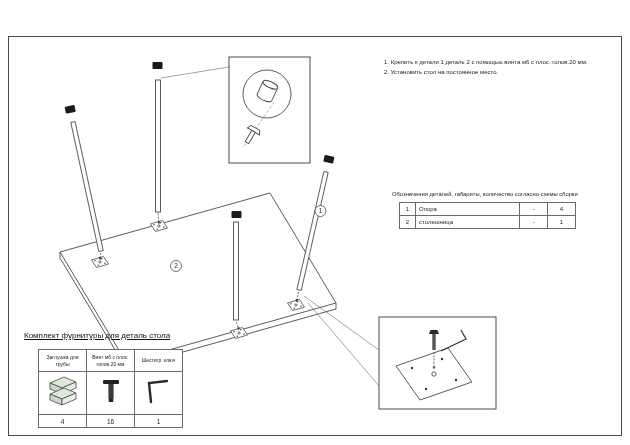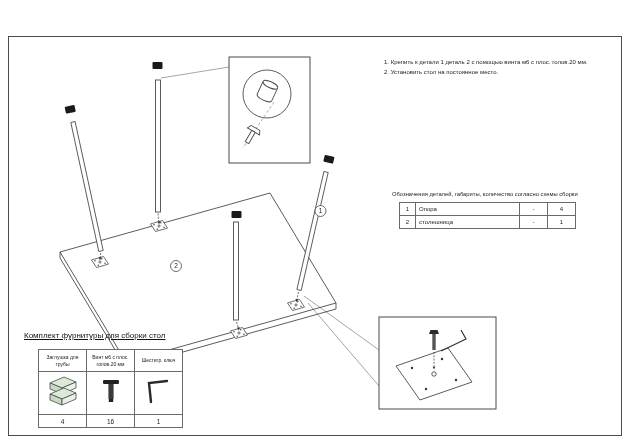--- a/index.html
+++ b/index.html
@@ -176,21 +176,21 @@
     </tr>
     <tr>
       <td class="c-num">2</td>
       <td class="c-name">столешница</td>
       <td class="c-dim">-</td>
       <td class="c-qty">1</td>
     </tr>
   </tbody>
     </table>
 
-  <div class="kit-title">Комплект фурнитуры для сборки стол</div>
+  <div class="kit-title">Комплект фурнитуры для деталь стола</div>
   <table class="kit-table">
     <tbody>
         <tr>
       <td class="kh">Заглушка для трубы</td>
       <td class="kh">Винт м6 с плос. голов.20 мм</td>
       <td class="kh">Шестигр. ключ</td>
     </tr>
     <tr>
       <td class="ki">
         <svg width="46" height="38" viewBox="0 0 46 38">

